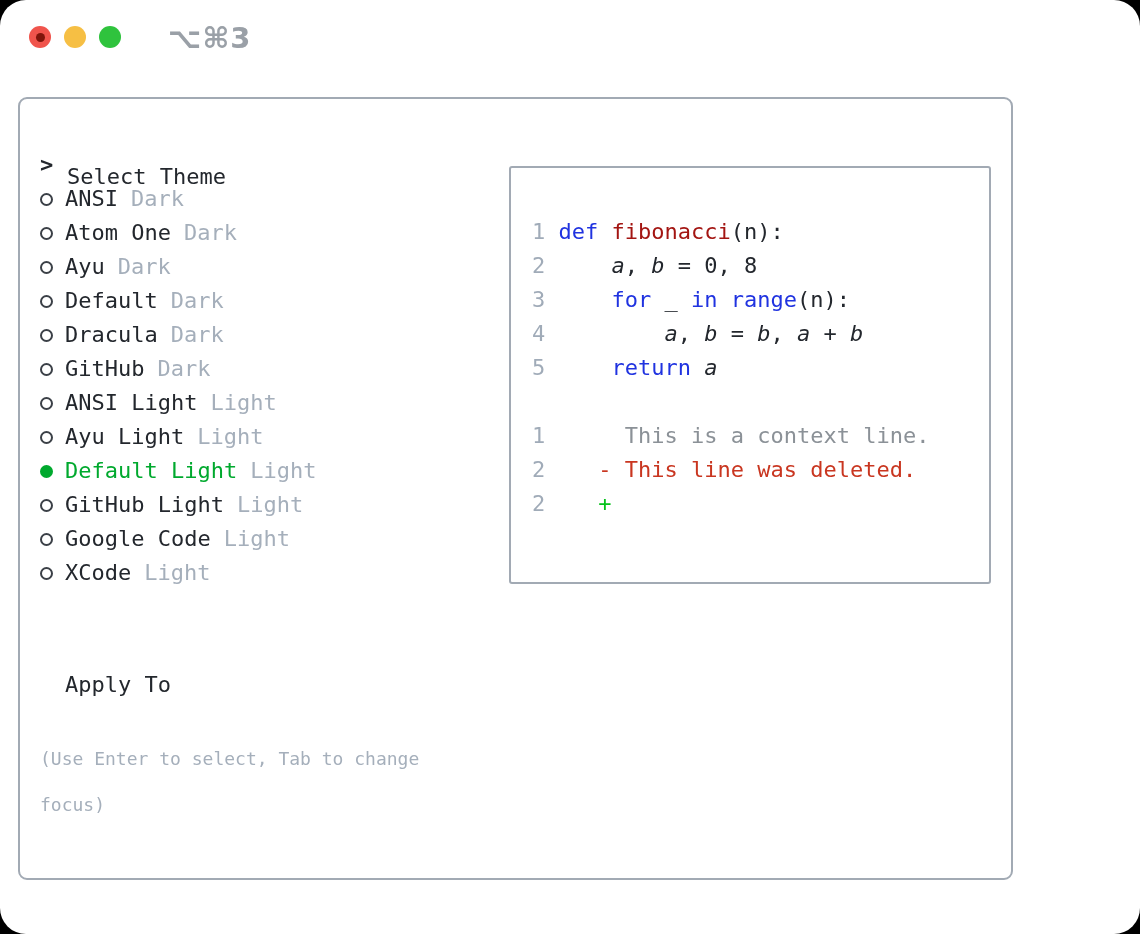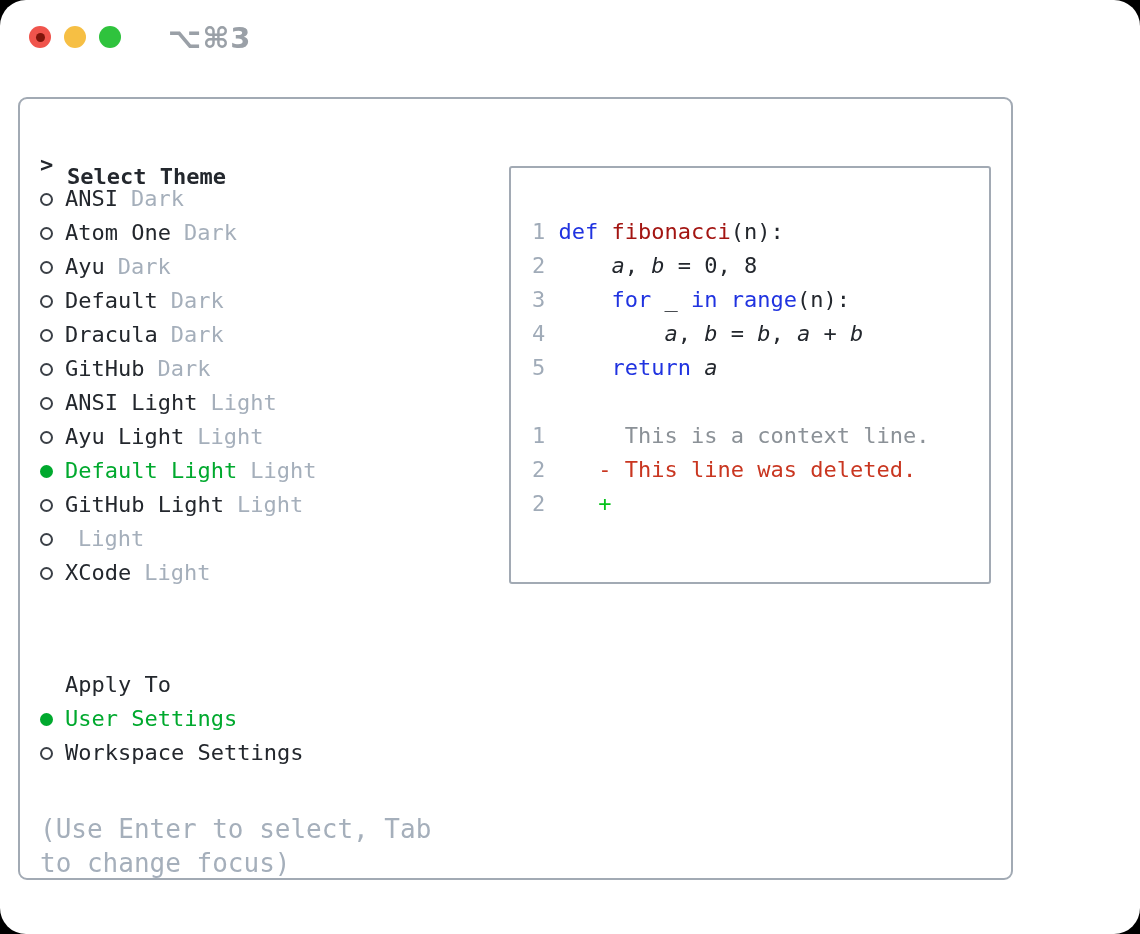--- a/index.html
+++ b/index.html
@@ -21,33 +21,33 @@
   }
   
   .panel{
     position:absolute;left:18px;top:97px;width:995px;height:783px;
     box-sizing:border-box;border:2px solid var(--border,#a2aab4);border-radius:9px;
     padding:49px 0 0 20px;display:flex;background:#fff;
   }
   .left-col{width:465px;flex:none;}
   .right-col{flex:1;}
   .row{height:34px;display:flex;align-items:center;font-size:22px;line-height:34px;white-space:pre;}
-  .bold{font-weight:bold;margin-top:24px;}
+  .bold{font-weight:normal;margin-top:24px;}
   .prompt{display:inline-block;width:27px;font-weight:bold;}
   .radio{
     width:13px;height:13px;box-sizing:border-box;border:2px solid #3b4047;
     border-radius:50%;margin:1px 12px 0 0;flex:none;background:transparent;
   }
   .row.sel .radio{border-color:var(--selection_green,#00a92e);background:var(--selection_green,#00a92e);}
   .row.sel .label{color:var(--selection_green,#00a92e);}
   .tag{color:var(--muted,#a5afbb);margin-left:13px;}
   .section-title{padding-left:25px;margin-top:44px;}
   .hint{
-    width:420px;font-size:26px;line-height:34px;color:var(--muted,#a5afbb);
-    white-space:normal;word-break:normal;margin-top:8px;
+    width:420px;font-size:18px;line-height:46px;color:var(--muted,#a5afbb);
+    white-space:normal;word-break:normal;
   }
   
   .preview-title{font-weight:bold;padding-left:2px;}
   .preview-box{
     margin-top:18px;margin-left:4px;width:482px;height:418px;box-sizing:border-box;
     border:2px solid var(--border,#a2aab4);border-radius:3px;
     padding:47px 0 0 21px;background:#fff;
   }
   .lnum{color:var(--line_number,#a0abb8);}
   .tok-k{color:var(--keyword_blue,#2033e0);}
@@ -81,31 +81,27 @@
           <div class="row"><span class="radio"></span><span class="label">ANSI</span><span class="tag">Dark</span></div>
           <div class="row"><span class="radio"></span><span class="label">Atom One</span><span class="tag">Dark</span></div>
           <div class="row"><span class="radio"></span><span class="label">Ayu</span><span class="tag">Dark</span></div>
           <div class="row"><span class="radio"></span><span class="label">Default</span><span class="tag">Dark</span></div>
           <div class="row"><span class="radio"></span><span class="label">Dracula</span><span class="tag">Dark</span></div>
           <div class="row"><span class="radio"></span><span class="label">GitHub</span><span class="tag">Dark</span></div>
           <div class="row"><span class="radio"></span><span class="label">ANSI Light</span><span class="tag">Light</span></div>
           <div class="row"><span class="radio"></span><span class="label">Ayu Light</span><span class="tag">Light</span></div>
           <div class="row sel"><span class="radio"></span><span class="label">Default Light</span><span class="tag">Light</span></div>
           <div class="row"><span class="radio"></span><span class="label">GitHub Light</span><span class="tag">Light</span></div>
-          <div class="row"><span class="radio"></span><span class="tag">Light</span></div>
+          <div class="row"><span class="radio"></span><span class="label">Google Code</span><span class="tag">Light</span></div>
           <div class="row"><span class="radio"></span><span class="label">XCode</span><span class="tag">Light</span></div>
         </div>
 
       <div class="row"></div>
       <div class="row section-title">Apply To</div>
 
-      <div id="apply-list">
-          <div class="row sel"><span class="radio"></span><span class="label">User Settings</span></div>
-          <div class="row"><span class="radio"></span><span class="label">Workspace Settings</span></div>
-        </div>
 
       <div class="row"></div>
       <div class="hint">(Use Enter to select, Tab to change focus)</div>
     </div>
 
     <div class="right-col">
       <div class="preview-box" id="preview-box">
           <div class="row"><span class="lnum">1</span><span> </span><span class="tok-k">def</span><span class="tok-p"> </span><span class="tok-f">fibonacci</span><span class="tok-p">(n):</span></div>
           <div class="row"><span class="lnum">2</span><span> </span><span class="tok-p">    </span><span class="tok-v">a</span><span class="tok-p">, </span><span class="tok-v">b</span><span class="tok-p"> = 0, 8</span></div>
           <div class="row"><span class="lnum">3</span><span> </span><span class="tok-p">    </span><span class="tok-k">for</span><span class="tok-p"> _ </span><span class="tok-k">in</span><span class="tok-p"> </span><span class="tok-k">range</span><span class="tok-p">(n):</span></div>

